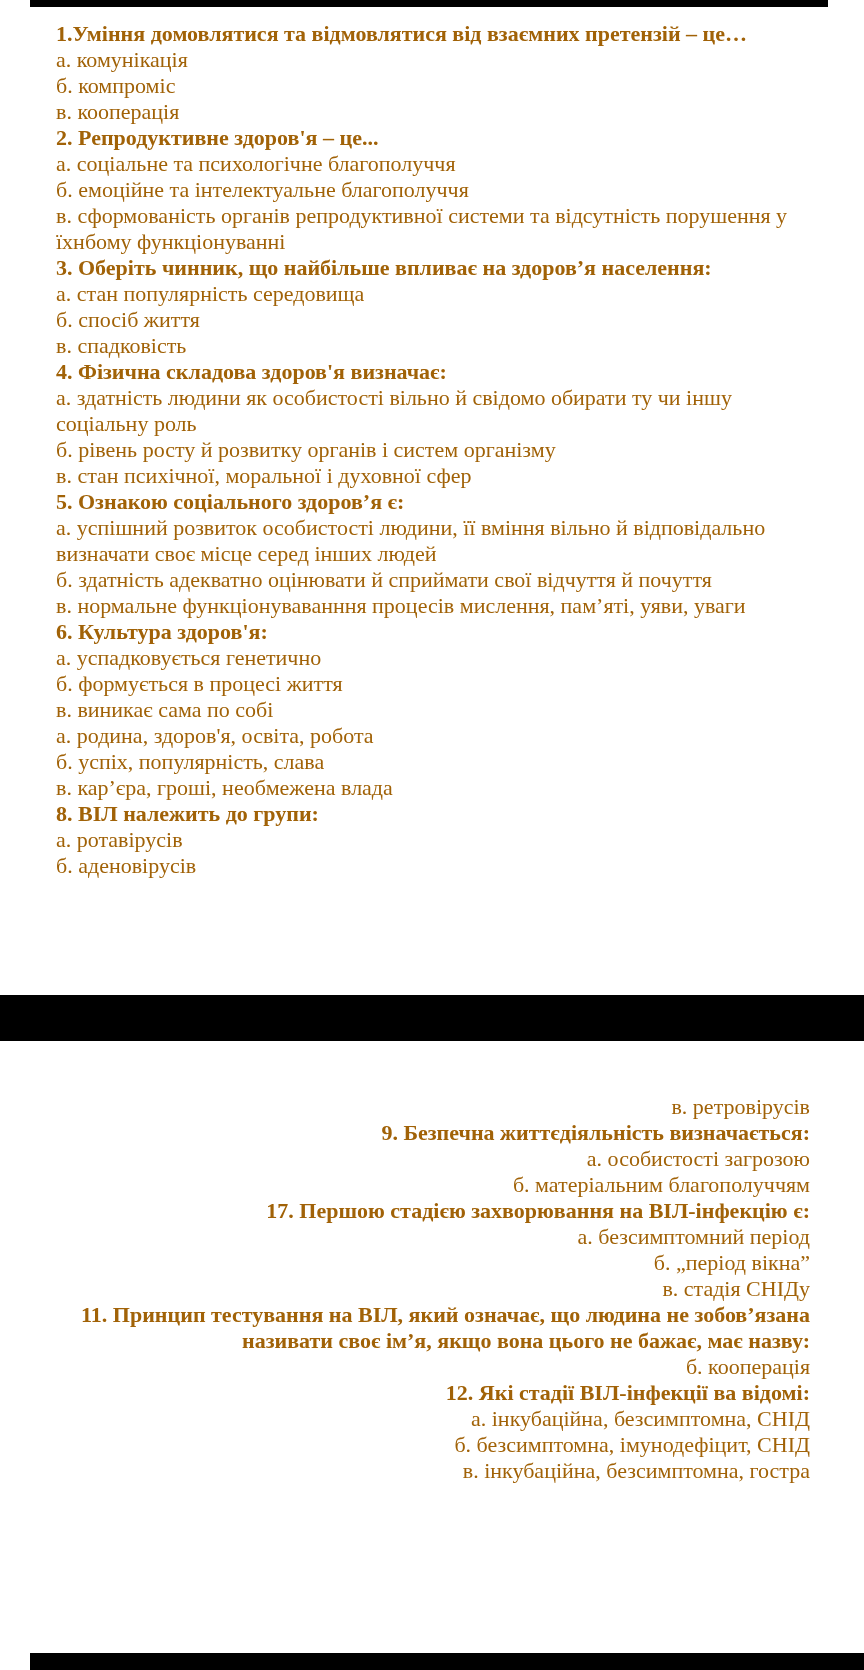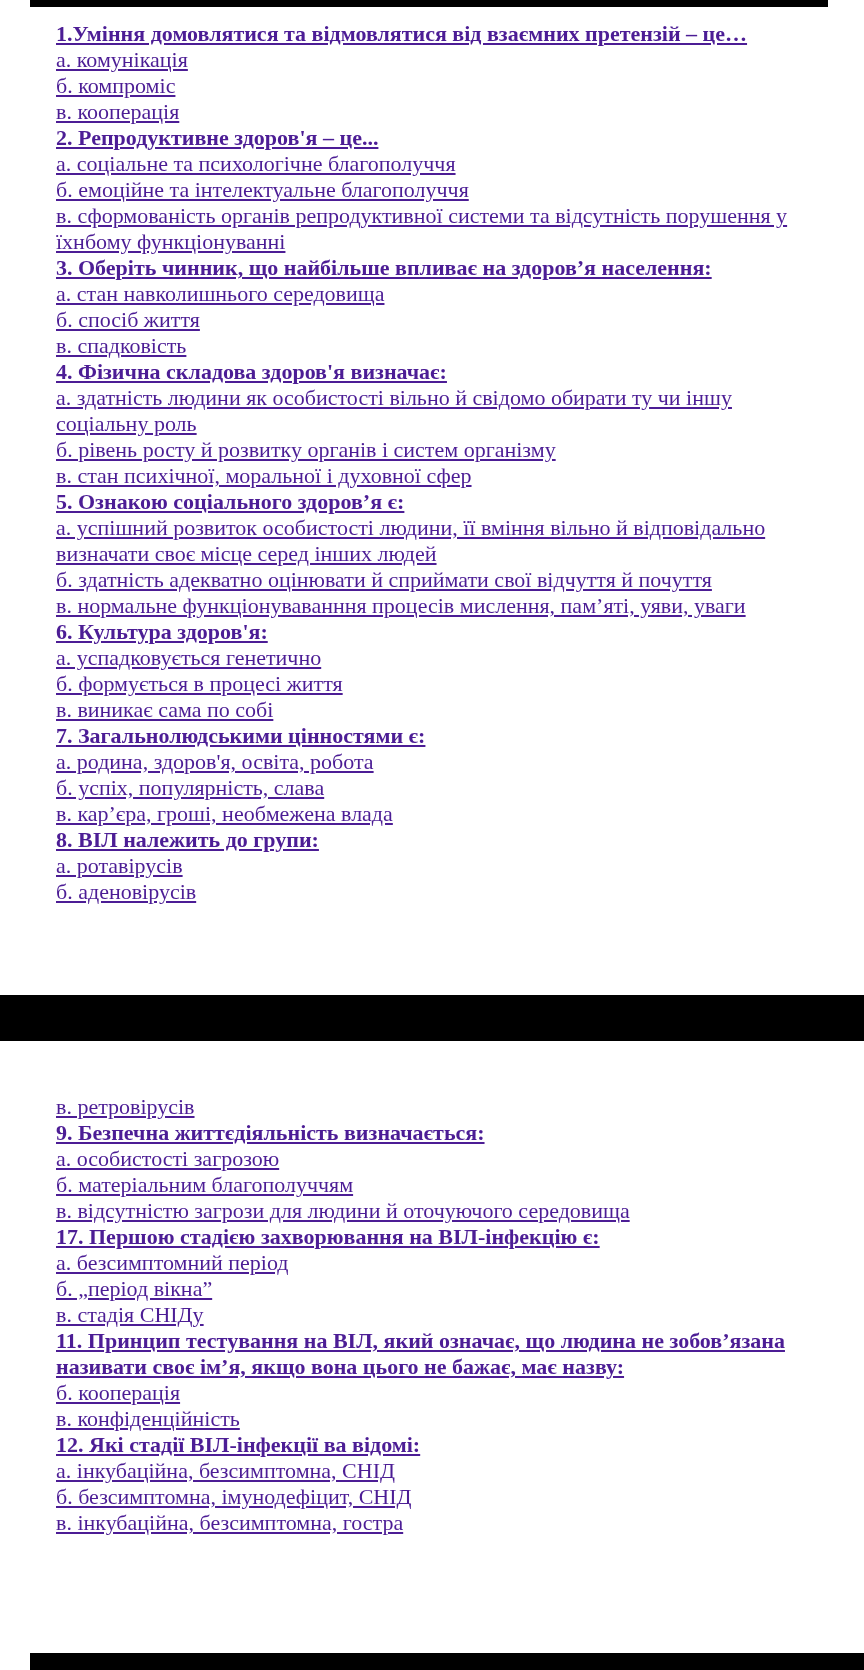--- a/index.html
+++ b/index.html
@@ -38,81 +38,77 @@
     width: 864px;
     height: 46px;
     background: #000000;
   }
   .text-block {
     position: absolute;
     left: 56px;
     width: 754px;
     font-size: 22px;
     line-height: 26px;
-    color: #4c1d95;
-    text-decoration: underline;
+    color: #a16207;
   }
   #part1 { top: 21px; }
-  #part2 { top: 1094px; }
+  #part2 { top: 1094px; text-align: right; }
   .line { }
   .line.bold { font-weight: bold; }
 </style>
 </head>
 <body>
 
 <div class="top-bar"></div>
 
 <div id="part1" class="text-block">
     <div class="line bold">1.Уміння домовлятися та відмовлятися від взаємних претензій – це…</div>
     <div class="line">а. комунікація</div>
     <div class="line">б. компроміс</div>
     <div class="line">в. кооперація</div>
     <div class="line bold">2. Репродуктивне здоров'я – це...</div>
     <div class="line">а. соціальне та психологічне благополуччя</div>
     <div class="line">б. емоційне та інтелектуальне благополуччя</div>
     <div class="line">в. сформованість органів репродуктивної системи та відсутність порушення у їхнбому функціонуванні</div>
     <div class="line bold">3. Оберіть чинник, що найбільше впливає на здоров’я населення:</div>
-    <div class="line">а. стан навколишнього середовища</div>
+    <div class="line">а. стан популярність середовища</div>
     <div class="line">б. спосіб життя</div>
     <div class="line">в. спадковість</div>
     <div class="line bold">4. Фізична складова здоров'я визначає:</div>
     <div class="line">а. здатність людини як особистості вільно й свідомо обирати ту чи іншу соціальну роль</div>
     <div class="line">б. рівень росту й розвитку органів і систем організму</div>
     <div class="line">в. стан психічної, моральної і духовної сфер</div>
     <div class="line bold">5. Ознакою соціального здоров’я є:</div>
     <div class="line">а. успішний розвиток особистості людини, її вміння вільно й відповідально визначати своє місце серед інших людей</div>
     <div class="line">б. здатність адекватно оцінювати й сприймати свої відчуття й почуття</div>
     <div class="line">в. нормальне функціонуваванння процесів мислення, пам’яті, уяви, уваги</div>
     <div class="line bold">6. Культура здоров'я:</div>
     <div class="line">а. успадковується генетично</div>
     <div class="line">б. формується в процесі життя</div>
     <div class="line">в. виникає сама по собі</div>
-    <div class="line bold">7. Загальнолюдськими цінностями є:</div>
     <div class="line">а. родина, здоров'я, освіта, робота</div>
     <div class="line">б. успіх, популярність, слава</div>
     <div class="line">в. кар’єра, гроші, необмежена влада</div>
     <div class="line bold">8. ВІЛ належить до групи:</div>
     <div class="line">а. ротавірусів</div>
     <div class="line">б. аденовірусів</div>
   </div>
 
 <div class="divider-band"></div>
 
 <div id="part2" class="text-block">
     <div class="line">в. ретровірусів</div>
     <div class="line bold">9. Безпечна життєдіяльність визначається:</div>
     <div class="line">а. особистості загрозою</div>
     <div class="line">б. матеріальним благополуччям</div>
-    <div class="line">в. відсутністю загрози для людини й оточуючого середовища</div>
     <div class="line bold">17. Першою стадією захворювання на ВІЛ-інфекцію є:</div>
     <div class="line">а. безсимптомний період</div>
     <div class="line">б. „період вікна”</div>
     <div class="line">в. стадія СНІДу</div>
     <div class="line bold">11. Принцип тестування на ВІЛ, який означає, що людина не зобов’язана називати своє ім’я, якщо вона цього не бажає, має назву:</div>
     <div class="line">б. кооперація</div>
-    <div class="line">в. конфіденційність</div>
     <div class="line bold">12. Які стадії ВІЛ-інфекції ва відомі:</div>
     <div class="line">а. інкубаційна, безсимптомна, СНІД</div>
     <div class="line">б. безсимптомна, імунодефіцит, СНІД</div>
     <div class="line">в. інкубаційна, безсимптомна, гостра</div>
   </div>
 
 <div class="bottom-bar"></div>
 
 </body></html>

